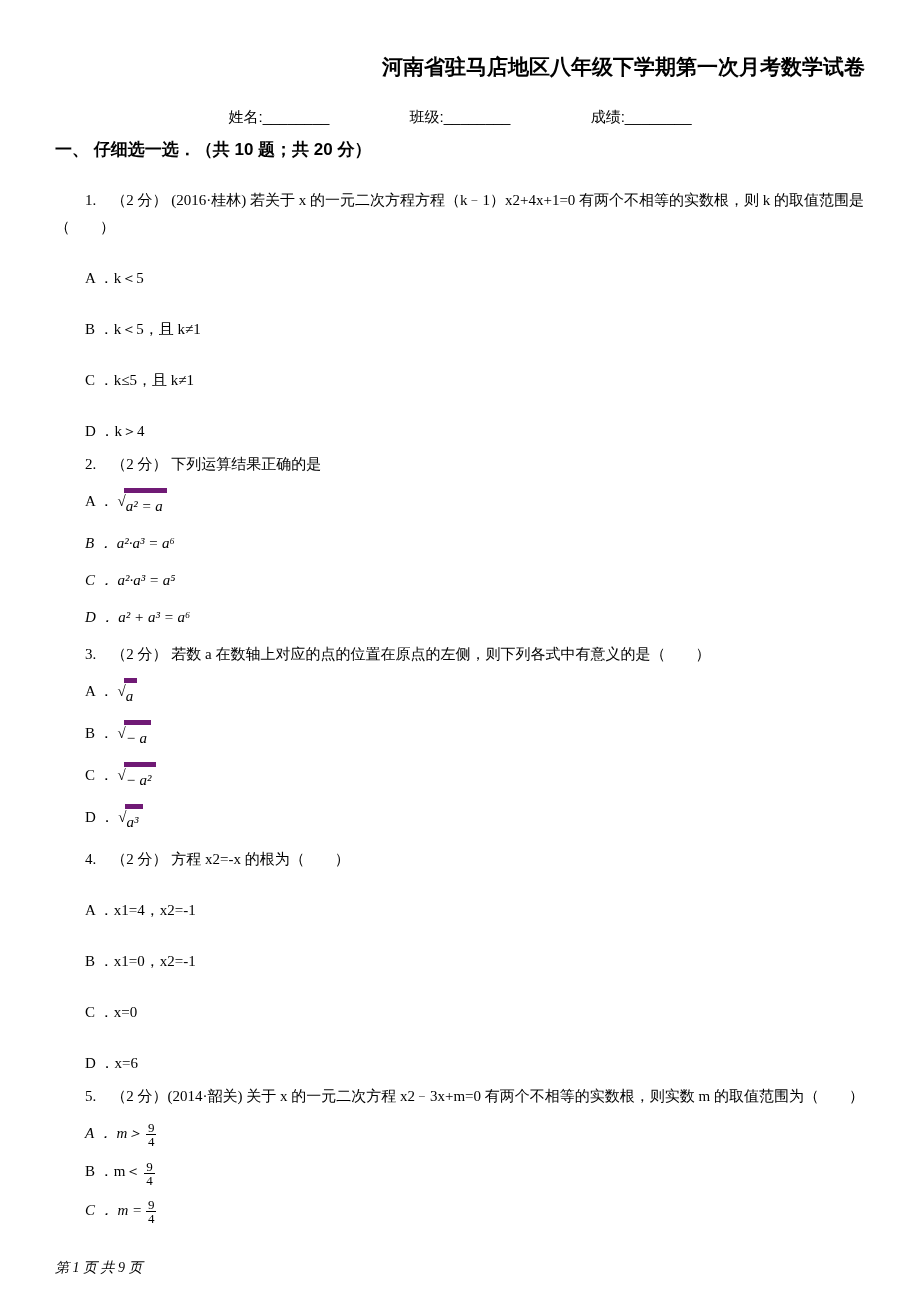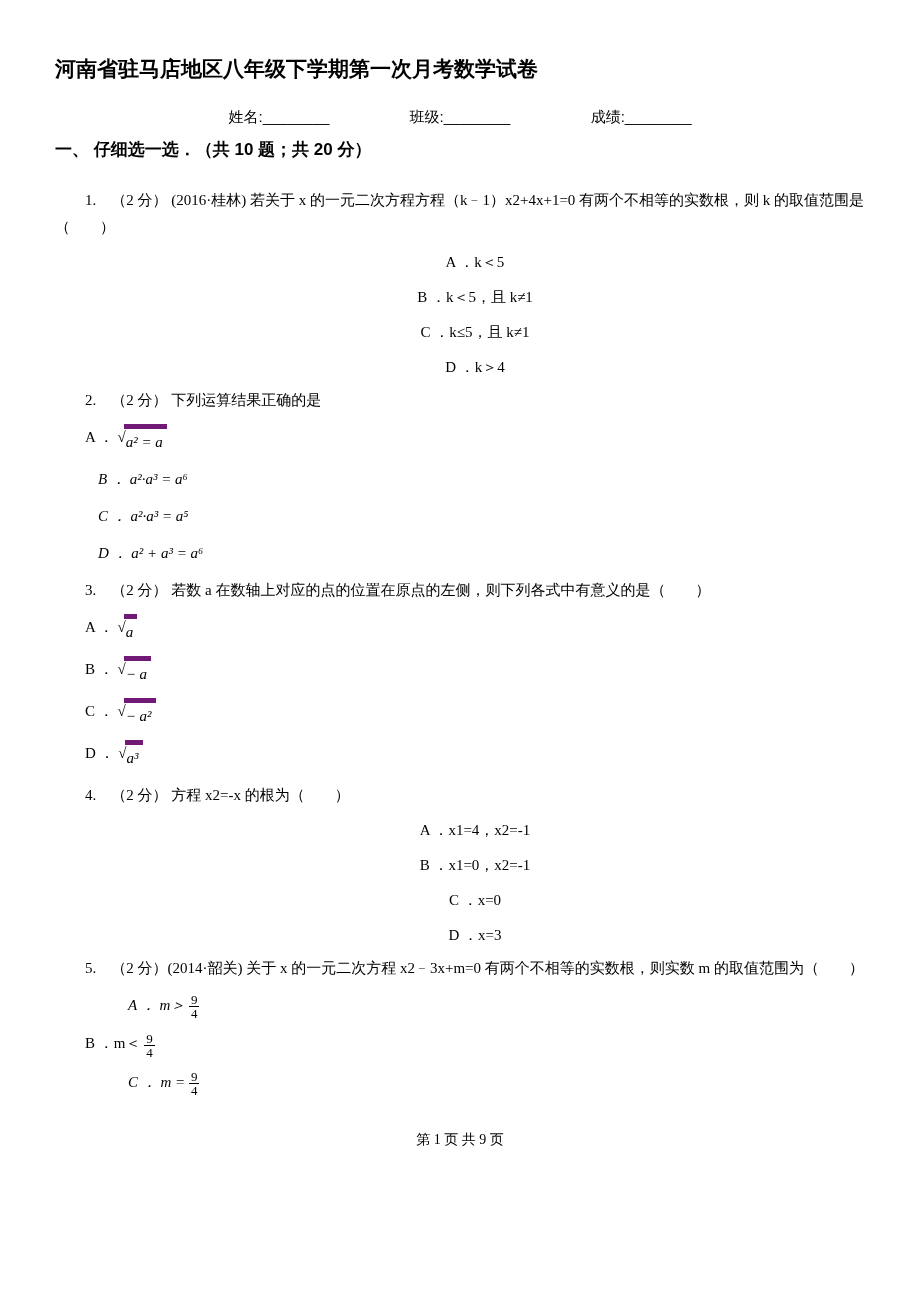--- a/index.html
+++ b/index.html
@@ -8,24 +8,24 @@
       margin: 0;
       padding: 50px 55px 40px 55px;
       box-sizing: border-box;
       font-size: 15px;
       line-height: 1.8;
       color: #000;
       background: #fff;
     }
     h1 {
       font-size: 21px;
-      text-align: left;
+      text-align: right;
       font-weight: bold;
       margin: 0 0 15px 0;
-      font-family: Liberation Sans, sans-serif;
+      font-family: Liberation Mono, monospace;
     }
     .info-line {
       text-align: center;
       margin-bottom: 3px;
       font-family: "SimHei", "黑体", sans-serif;
     }
     .info-line span.field {
       display: inline-block;
       margin: 0 38px;
     }
@@ -33,31 +33,30 @@
       font-family: "SimHei", "黑体", sans-serif;
       font-weight: bold;
       font-size: 17px;
       margin: 5px 0 22px 0;
     }
     .question {
       margin: 6px 0;
       text-indent: 2em;
     }
     .option {
-      margin: 8px 0 6px 2em;
+      margin: 24px 0 6px 2em;
       text-indent: 0;
-      text-align: center;
     }
     .option-img {
       margin: 10px 0 10px 2em;
     }
     .footer {
-      text-align: center;
       margin-top: 30px;
       font-size: 14px;
+      font-style: italic;
     }
     .frac {
       display: inline-block;
       vertical-align: middle;
       text-align: center;
       font-size: 13px;
       line-height: 1;
     }
     .frac .num {
       display: block;
@@ -74,21 +73,21 @@
       font-style: italic;
     }
     .sqrt-sym {
       font-style: normal;
     }
     .sqrt-rad {
       border-top: 5px solid #701a75;
       padding: 0 4px 0 2px;
       margin-left: -2px;
     }
-    .itxt { font-style: italic; margin-left: 43px; }
+    .itxt { font-style: italic; }
   </style>
 </head>
 <body>
 
 <h1>河南省驻马店地区八年级下学期第一次月考数学试卷</h1>
 
 <div class="info-line">
   <span class="field">姓名:________</span>
   <span class="field">班级:________</span>
   <span class="field">成绩:________</span>
@@ -141,21 +140,21 @@
   <span class="sqrt-wrap">
       <span class="sqrt-sym">√</span>
       <span class="sqrt-rad">a³</span>
     </span>
 </p>
 
 <p class="question">4.　（2 分）  方程 x2=-x 的根为（　　）</p>
 <p class="option">A ．x1=4，x2=-1</p>
 <p class="option">B ．x1=0，x2=-1</p>
 <p class="option">C ．x=0</p>
-<p class="option">D ．x=3</p>
+<p class="option">D ．x=6</p>
 
 <p class="question">5.　（2 分）(2014·韶关) 关于 x 的一元二次方程 x2﹣3x+m=0 有两个不相等的实数根，则实数 m 的取值范围为（　　）</p>
 <p class="option-img">
   <span class="itxt">A ． m＞</span>
   <span class="frac"><span class="num">9</span><span class="den">4</span></span>
 </p>
 <p class="option-img">
   <span>B ．m＜ </span>
   <span class="frac"><span class="num">9</span><span class="den">4</span></span>
 </p>

